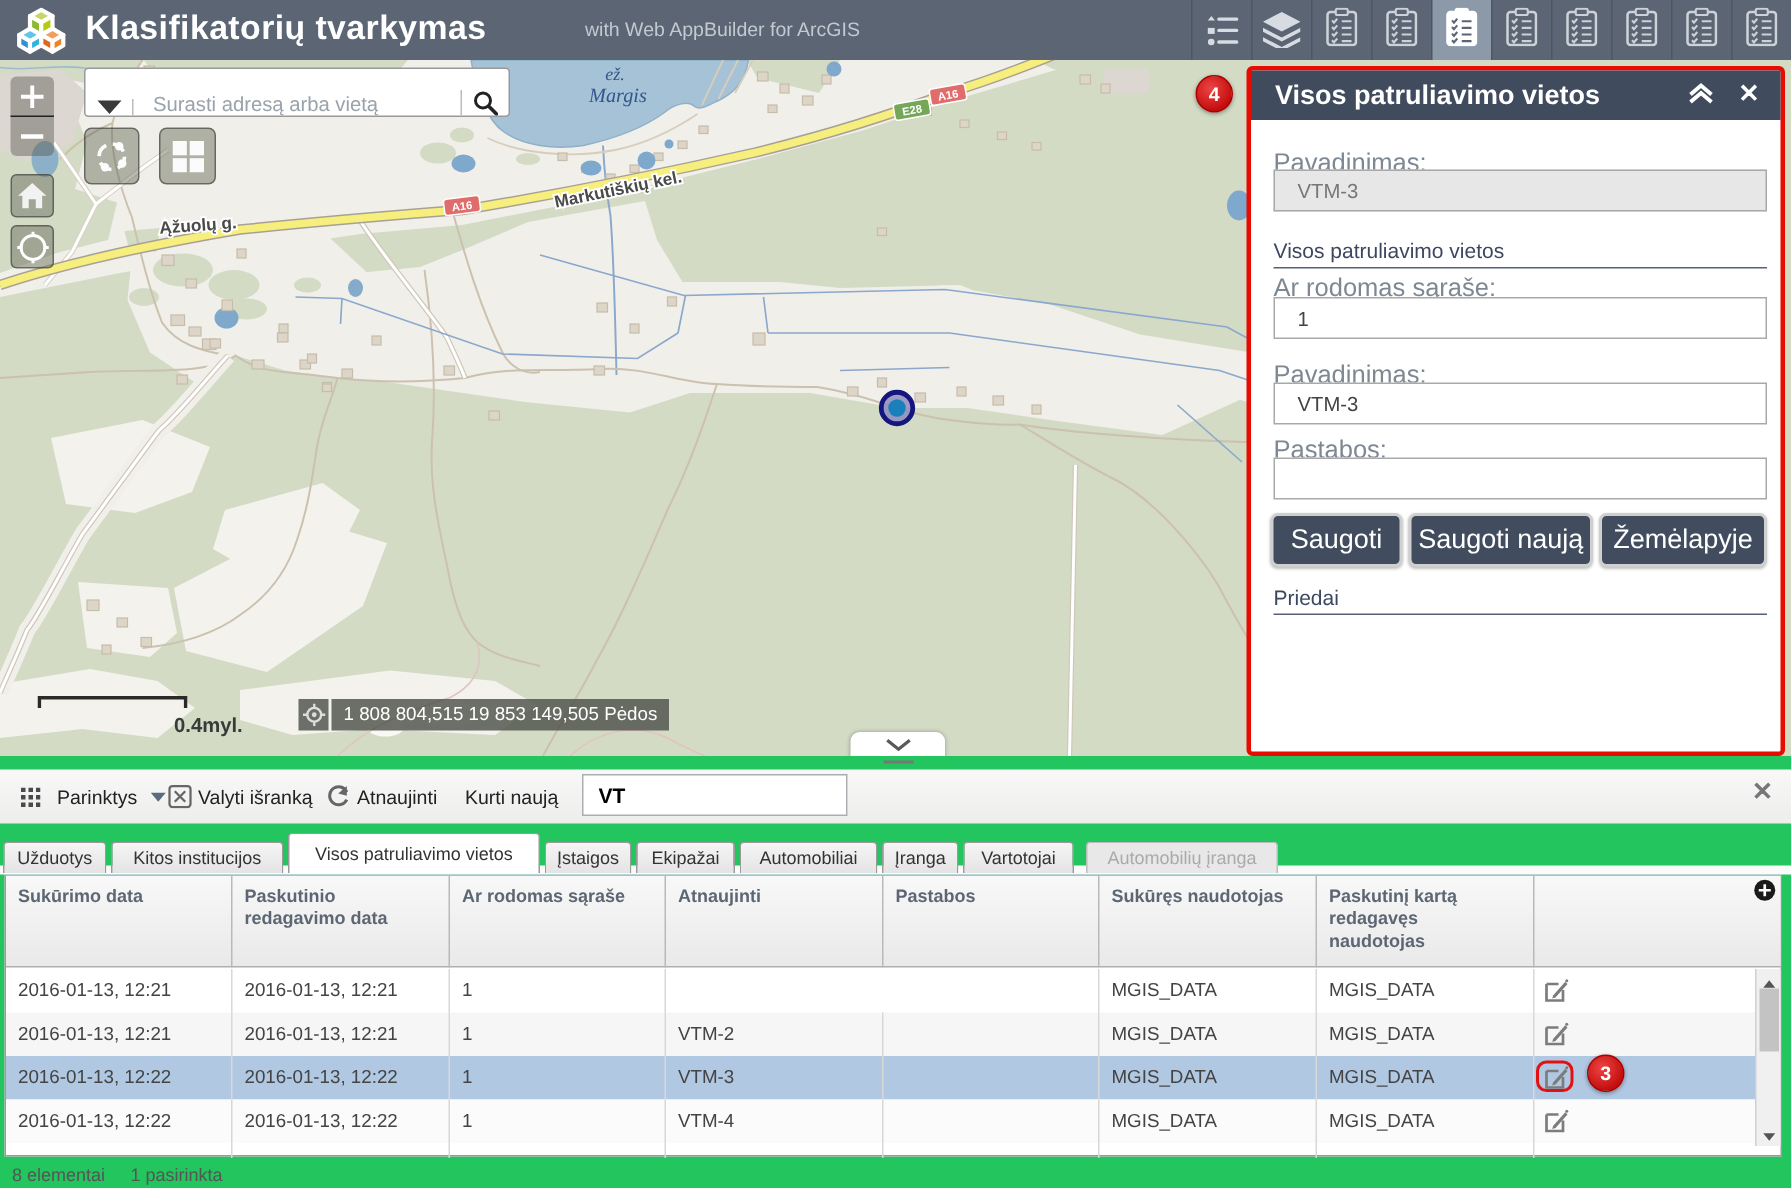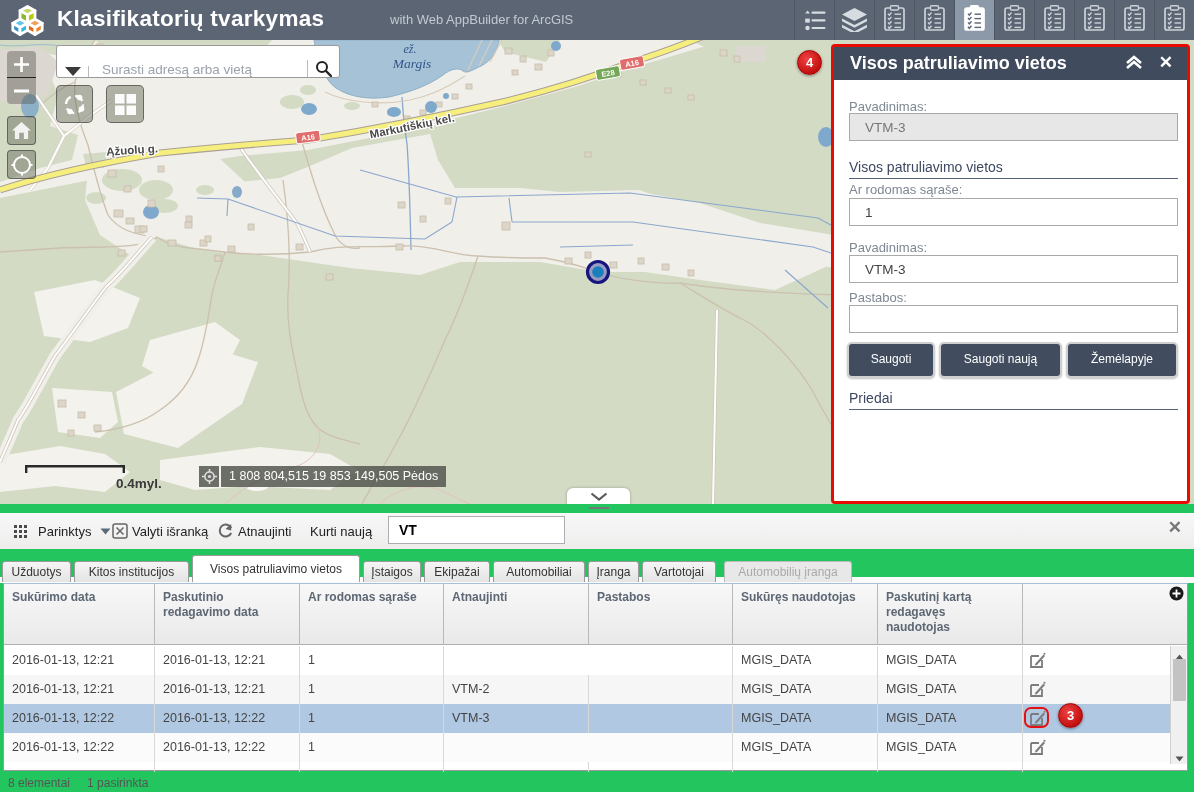--- a/index.html
+++ b/index.html
@@ -32,25 +32,25 @@
 .coord { position:absolute; left:199px; top:426px; height:21px; display:flex; z-index:5; }
 .coord .ic { width:20px; height:21px; background:rgba(78,80,74,0.82); display:flex; align-items:center; justify-content:center; margin-right:2px;}
 .coord .tx { height:21px; background:rgba(78,80,74,0.82); color:#fff; font-size:12.5px; line-height:21px; padding:0 8px; }
 .chev { position:absolute; left:567px; top:448px; width:63px; height:17px; background:#fff; border-radius:6px 6px 0 0; box-shadow:0 0 3px rgba(0,0,0,0.3); display:flex; align-items:center; justify-content:center; z-index:5;}
 
 #panel { position:absolute; left:831px; top:44px; width:359px; height:460px; background:#fff; border:3px solid #e80b00; border-radius:4px; z-index:20; }
 #panel .phd { position:absolute; left:0; top:0; right:0; height:33px; background:#404b5d; }
 #panel .phd .t { position:absolute; left:16px; top:6px; color:#fff; font-size:18px; font-weight:bold; }
 #panel .phd .min { position:absolute; right:44px; top:8px; }
 #panel .phd .x { position:absolute; right:14px; top:5px; color:#fff; font-size:17px; font-weight:bold;}
-.plab { position:absolute; left:15px; color:#7e8893; font-size:13px; }
+.plab { position:absolute; left:15px; color:#7e8893; font-size:17px; }
 .pinp { position:absolute; left:15px; width:329px; height:28px; border:1px solid #a9a9a9; background:#fff; font-size:13.5px; color:#444; line-height:27px; padding-left:15px; }
 .pinp.dis { background:#e7e7e7; color:#777; }
 .psec { position:absolute; left:15px; width:329px; color:#3c4860; font-size:14px; border-bottom:1px solid #56617a; padding-bottom:3px; }
-.pbtn { position:absolute; height:36px; background:#414d5f; border:2px solid #cfcfcf; border-radius:5px; color:#fff; font-size:12px; text-align:center; line-height:31px; box-shadow:0 1px 2px rgba(0,0,0,0.25);}
+.pbtn { position:absolute; height:36px; background:#414d5f; border:2px solid #cfcfcf; border-radius:5px; color:#fff; font-size:18px; text-align:center; line-height:31px; box-shadow:0 1px 2px rgba(0,0,0,0.25);}
 
 #bottom { position:absolute; left:0; top:504px; width:1194px; height:288px; background:#22c55e; z-index:10; }
 #bottom .grip { position:absolute; left:589px; top:3px; width:20px; height:1.5px; background:#777;}
 #tbar { position:absolute; left:0; top:9px; width:1194px; height:36px; background:linear-gradient(#f8f8f8,#ededec); font-size:13px; color:#222; }
 #tbar .it { position:absolute; top:0; height:36px; display:flex; align-items:center; }
 #tbar input { position:absolute; left:388px; top:3px; width:177px; height:28px; border:1px solid #abadb3; font-size:14px; padding-left:10px; font-family:"Liberation Sans",sans-serif;font-weight:bold;}
 #tbar .x { position:absolute; right:12px; top:4px; color:#777; font-size:17px; font-weight:bold; }
 #tabs { position:absolute; left:0; top:53px; width:1194px; height:25px; }
 .tab { position:absolute; bottom:0; height:21px; background:linear-gradient(#f5f5f5,#e4e4e4); border:1px solid #9a9a9a; border-bottom:none; border-radius:3px 3px 0 0; font-size:12px; color:#333; text-align:center; line-height:20px; }
 .tab.on { height:27px; background:#fff; line-height:26px; z-index:2;}
@@ -641,20 +641,21 @@
                 <path d="M6.5 11.5 L14.5 2.5 L16 4 L8 13 L5.8 13.6 Z" fill="#7c7c7c"></path>
                 <circle cx="15.5" cy="1.8" r="1" fill="#7c7c7c"></circle>
               </svg></span>
             <span style="position:absolute; left:0.5px; top:2.5px; width:25px; height:21px; border:2.5px solid #e31111; border-radius:7px;"></span>
           </div>
         </div>
         <div class="row" style="top:149px; background:#fbfbfb;">
           <div class="c" style="left:0px; width:151px;">2016-01-13, 12:22</div>
           <div class="c" style="left:151px; width:145px;">2016-01-13, 12:22</div>
           <div class="c" style="left:296px; width:144px;">1</div>
+          <div class="c" style="left:440px; width:145px;">VTM-4</div>
           <div class="c" style="left:585px; width:144px;"></div>
           <div class="c" style="left:729px; width:145px;">MGIS_DATA</div>
           <div class="c" style="left:874px; width:145px;">MGIS_DATA</div>
           <div class="c" style="left:1019px; width:147px; border-right:none; position:relative; padding-left:0;">
             <span style="position:absolute; left:6px; top:5px;"><svg width="17" height="17" viewBox="0 0 17 17">
                 <path d="M2 4 H10 M2 4 V15 H13 V8" fill="none" stroke="#7c7c7c" stroke-width="1.8"></path>
                 <path d="M6.5 11.5 L14.5 2.5 L16 4 L8 13 L5.8 13.6 Z" fill="#7c7c7c"></path>
                 <circle cx="15.5" cy="1.8" r="1" fill="#7c7c7c"></circle>
               </svg></span>
           </div>

